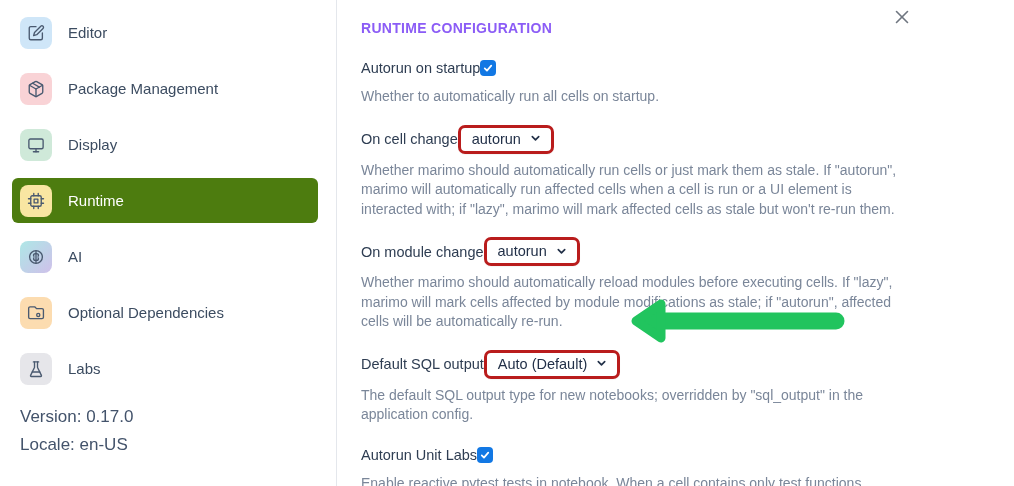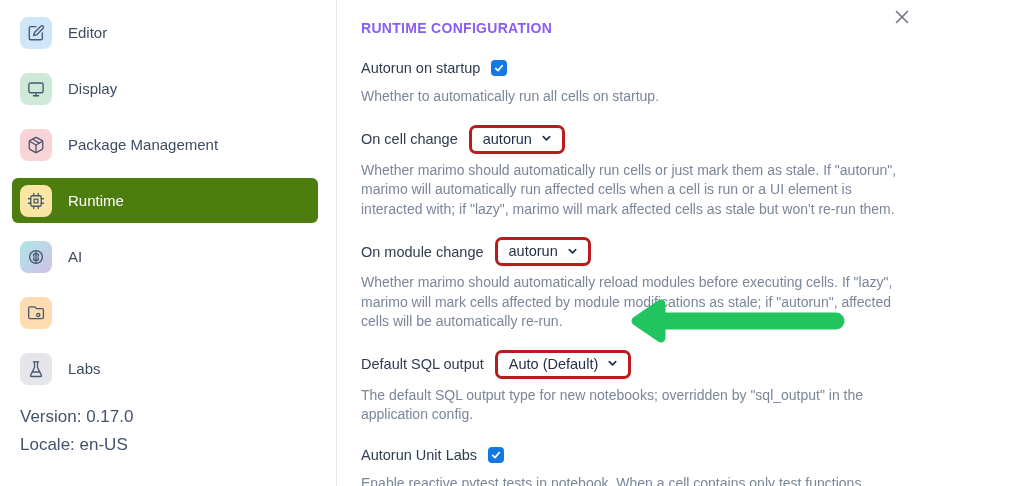--- a/index.html
+++ b/index.html
@@ -15,21 +15,21 @@
   .tile svg { stroke:#4a5a70; fill:none; stroke-width:1.8; stroke-linecap:round; stroke-linejoin:round; }
   .side-label { font-size:15px; color:#3c4c61; }
   .side-item.selected .side-label { color:#ffffff; }
   .sidebar-footer { margin-top:16px; padding-left:8px; }
   .meta-line { font-size:17px; color:#43536b; margin-bottom:8px; }
 
   
   .content { position:relative; flex:1; padding:20px 24px 0 24px; }
   .panel-title { font-size:14px; font-weight:700; color:#8b5cf6; letter-spacing:.3px; margin-bottom:20px; }
   .setting { margin-bottom:18px; }
-  .setting-row { display:flex; align-items:center; gap:11px; min-height:24px; position:relative; }
+  .setting-row { display:flex; align-items:center; gap:0; min-height:24px; position:relative; }
   .setting-label { font-size:14.5px; color:#2e3d52; }
   .desc { margin-top:7px; font-size:14px; line-height:19.5px; color:#7a8699; max-width:632px; }
 
   .checkbox { width:16px; height:16px; border-radius:4px; background:#1278e4; display:inline-flex; align-items:center; justify-content:center; cursor:pointer; }
   .checkbox svg { stroke:#fff; fill:none; stroke-width:2; stroke-linecap:round; stroke-linejoin:round; }
 
   .select { display:inline-flex; align-items:center; gap:9px; border:3px solid #b91c1c; border-radius:7px; padding:3px 10px 4px 11px; background:#fff; font-size:14.5px; color:#223048; cursor:pointer; box-shadow:0 1px 1px rgba(0,0,0,.04); }
   .select svg { stroke:#223048; fill:none; stroke-width:1.8; stroke-linecap:round; stroke-linejoin:round; }
 
   .close-btn { position:absolute; top:8px; right:13px; width:18px; height:18px; background:none; border:none; cursor:pointer; display:flex; align-items:center; justify-content:center; }
@@ -48,40 +48,40 @@
       <span class="tile" style="background: rgb(207, 230, 248);">
         <svg width="18" height="18" viewBox="0 0 24 24">
             <path d="M12 3.5H5a2 2 0 0 0-2 2V19a2 2 0 0 0 2 2h13.5a2 2 0 0 0 2-2v-7"></path>
             <path d="M18.4 2.9a2.1 2.1 0 0 1 3 3L13 14.3l-4.2 1.2 1.2-4.2Z"></path>
           </svg>
       </span>
       <span class="side-label">Editor</span>
     </div>
 
     <div class="side-item">
-      <span class="tile" style="background: rgb(207, 233, 217);">
-        <svg width="18" height="18" viewBox="0 0 24 24">
-            <rect x="2.5" y="4" width="19" height="13" rx="2"></rect>
-            <path d="M8.5 21h7"></path>
-            <path d="M12 17v4"></path>
-          </svg>
-      </span>
-      <span class="side-label">Display</span>
-    </div>
-
-    <div class="side-item">
       <span class="tile" style="background: rgb(249, 211, 214);">
         <svg width="18" height="18" viewBox="0 0 24 24">
             <path d="M21 8a2 2 0 0 0-1-1.73l-7-4a2 2 0 0 0-2 0l-7 4A2 2 0 0 0 3 8v8a2 2 0 0 0 1 1.73l7 4a2 2 0 0 0 2 0l7-4A2 2 0 0 0 21 16Z"></path>
             <path d="M3.3 7 12 12l8.7-5"></path>
             <path d="M12 22V12"></path>
             <path d="m7.5 4.3 9 5.1"></path>
           </svg>
       </span>
       <span class="side-label">Package Management</span>
+    </div>
+
+    <div class="side-item">
+      <span class="tile" style="background: rgb(207, 233, 217);">
+        <svg width="18" height="18" viewBox="0 0 24 24">
+            <rect x="2.5" y="4" width="19" height="13" rx="2"></rect>
+            <path d="M8.5 21h7"></path>
+            <path d="M12 17v4"></path>
+          </svg>
+      </span>
+      <span class="side-label">Display</span>
     </div>
 
     <div class="side-item selected">
       <span class="tile" style="background: rgb(249, 230, 162);">
         <svg width="18" height="18" viewBox="0 0 24 24">
             <rect x="5" y="5" width="14" height="14" rx="2"></rect>
             <rect x="9.5" y="9.5" width="5" height="5"></rect>
             <path d="M9 2v3"></path>
             <path d="M15 2v3"></path>
             <path d="M9 19v3"></path>
@@ -109,20 +109,21 @@
       <span class="side-label">AI</span>
     </div>
 
     <div class="side-item">
       <span class="tile" style="background: rgb(252, 220, 176);">
         <svg width="18" height="18" viewBox="0 0 24 24">
             <path d="M20 19.5a1.9 1.9 0 0 0 1.9-1.9V8.1A1.9 1.9 0 0 0 20 6.2h-7.3L10.6 3.9H4.1A1.9 1.9 0 0 0 2.2 5.8v11.8a1.9 1.9 0 0 0 1.9 1.9Z"></path>
             <circle cx="15" cy="14.5" r="2.1"></circle>
           </svg>
       </span>
+      <span class="side-label">Optional Dependencies</span>
     </div>
 
     <div class="side-item">
       <span class="tile" style="background: rgb(230, 230, 234);">
         <svg width="18" height="18" viewBox="0 0 24 24">
             <path d="M10 2.5v7a2 2 0 0 1-.2.9L4.8 20.5a1 1 0 0 0 .9 1.5h12.6a1 1 0 0 0 .9-1.5l-5-10.1a2 2 0 0 1-.2-.9v-7"></path>
             <path d="M8.5 2.5h7"></path>
             <path d="M7 16h10"></path>
           </svg>
       </span>

